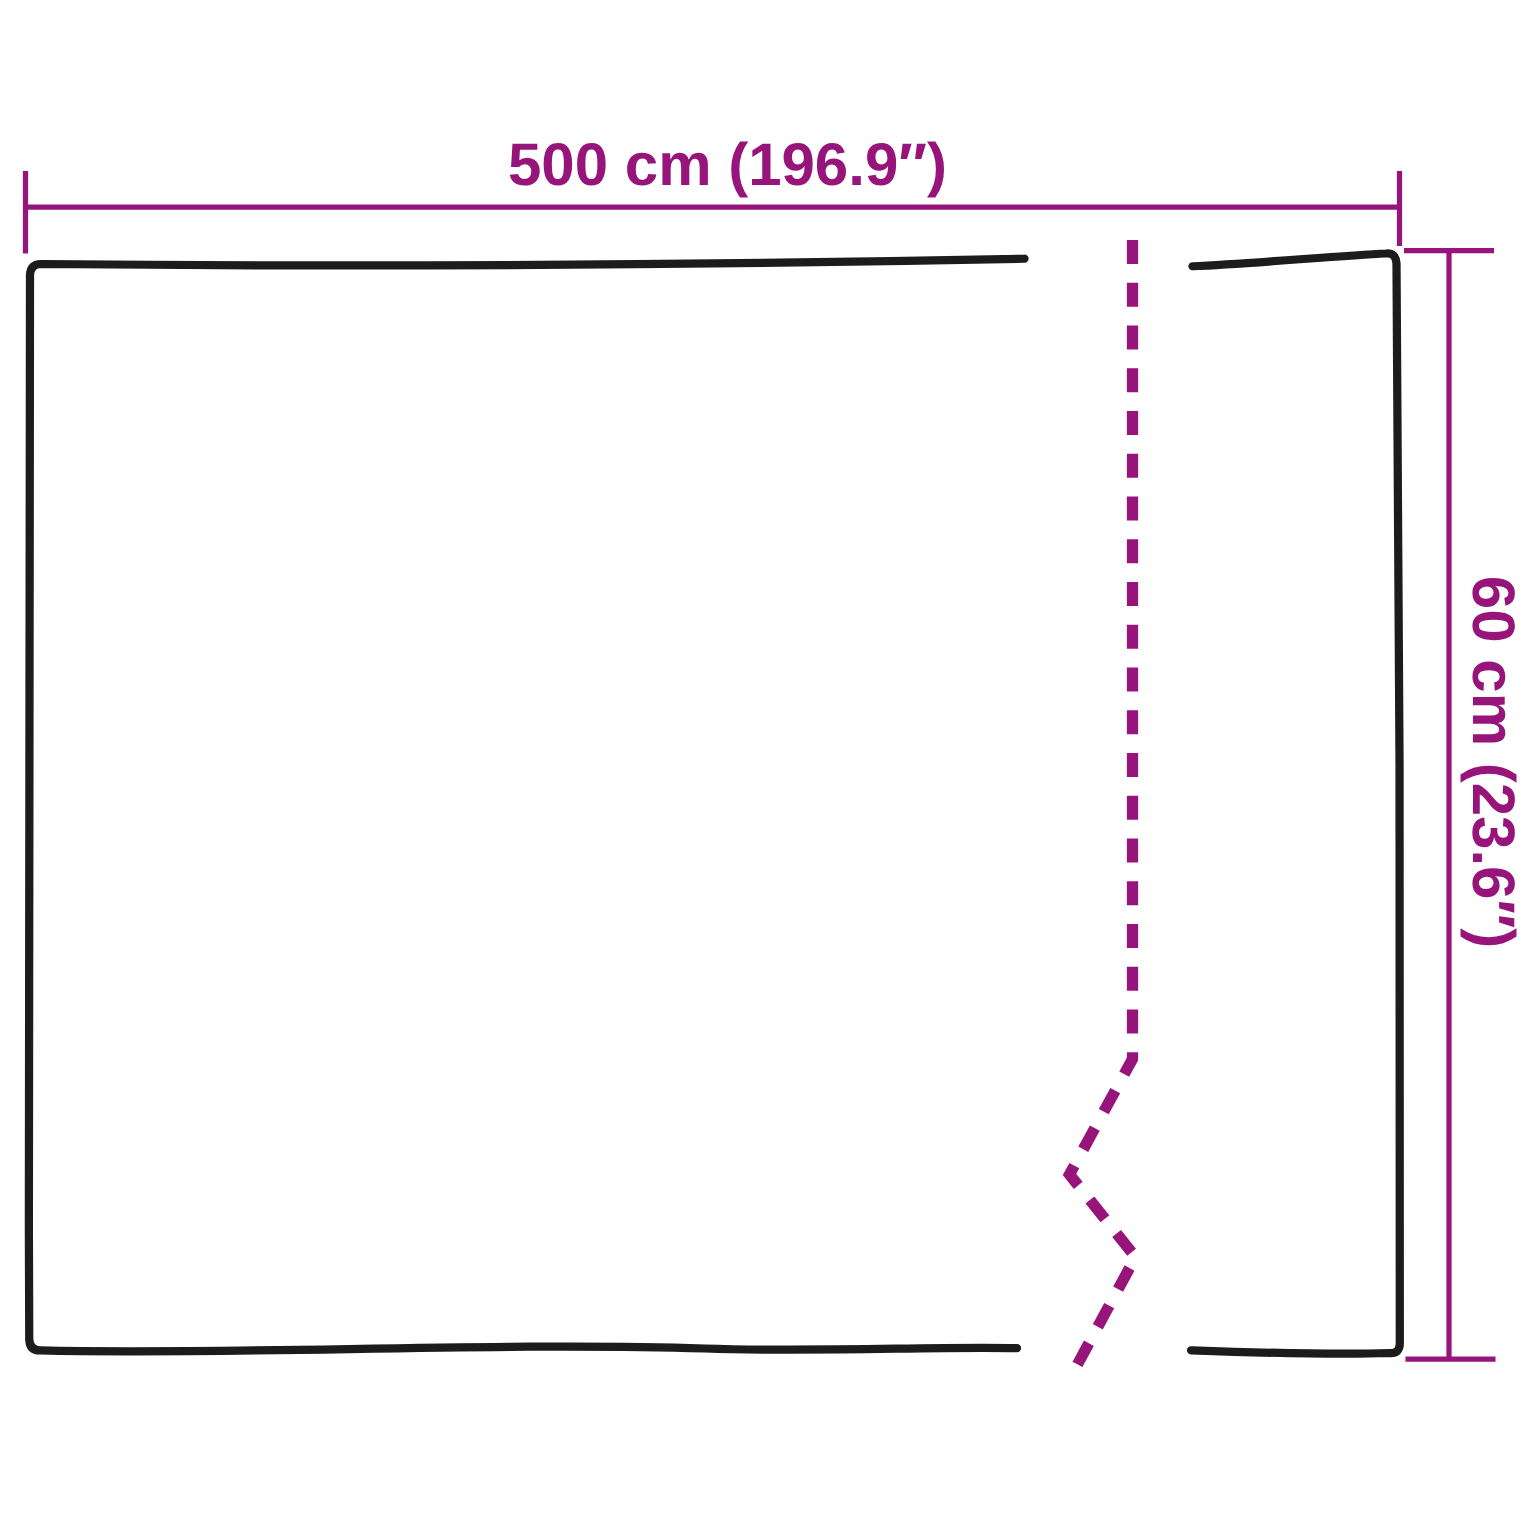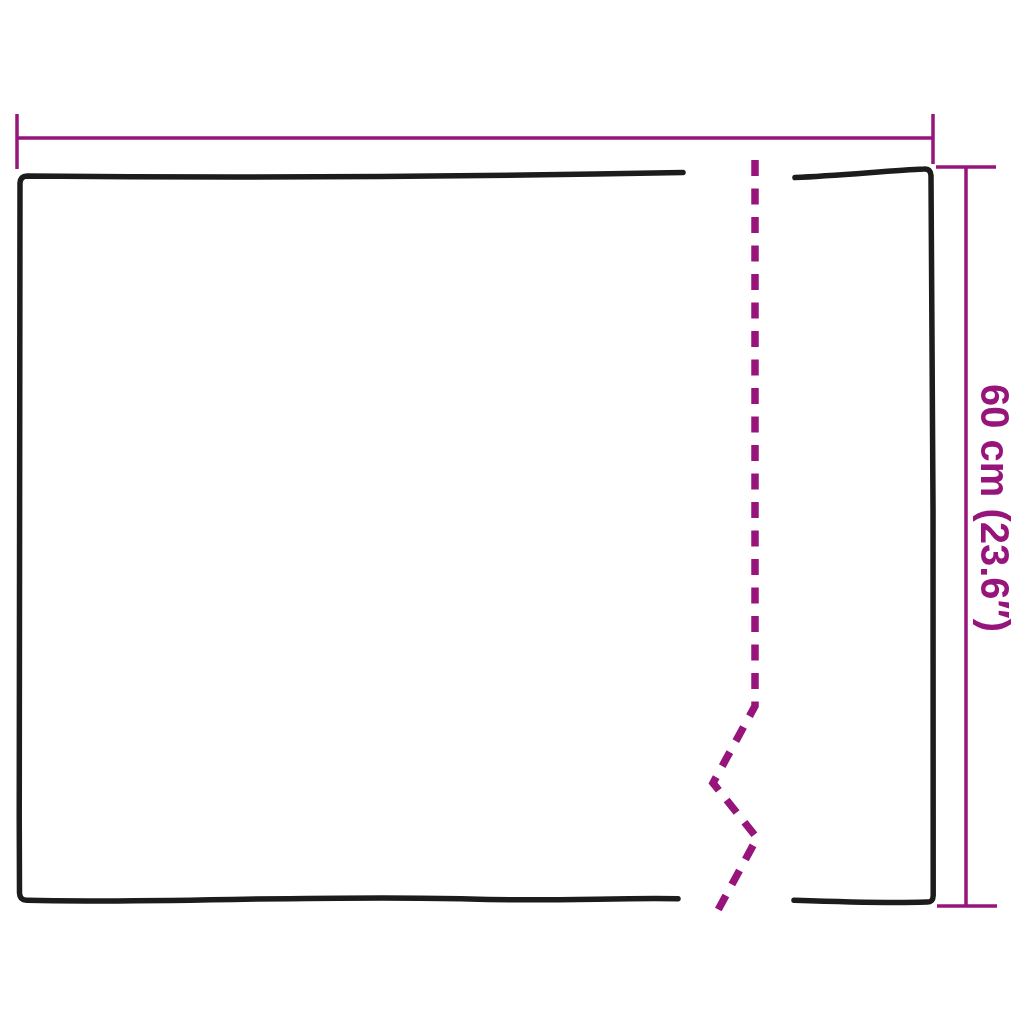--- a/index.html
+++ b/index.html
@@ -95,16 +95,17 @@
       <path class="accent-stroke" d="M 933 114 V 164"></path>
     </g>
 
     <g>
       <path class="accent-stroke" d="M 966 167 V 906"></path>
       <path class="accent-stroke" d="M 936 167 H 996"></path>
       <path class="accent-stroke" d="M 937 906 H 997"></path>
     </g>
   </svg>
 
+  <div class="dim-label dim-label-width">500 cm (196.9″)</div>
 
   <div class="dim-label dim-label-height">60 cm (23.6″)</div>
 
 </div>
 
 </body></html>

